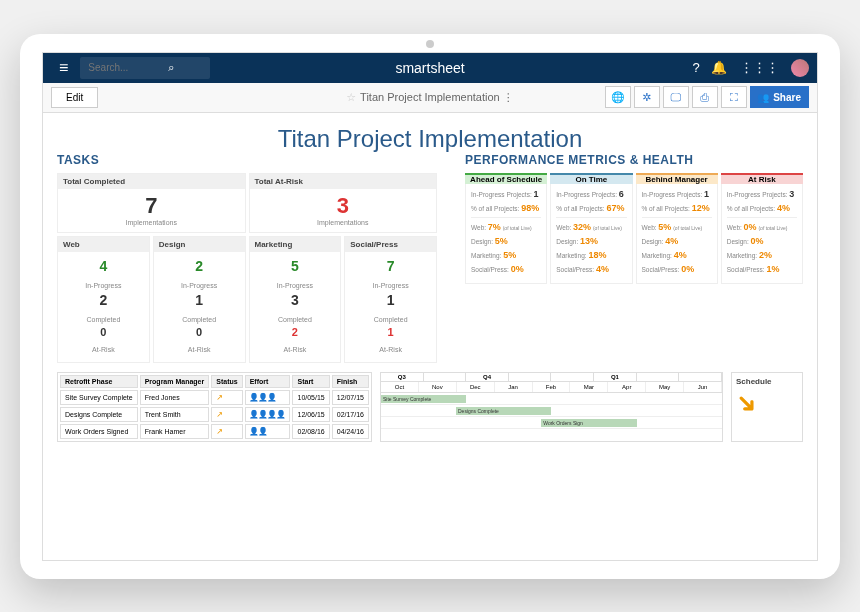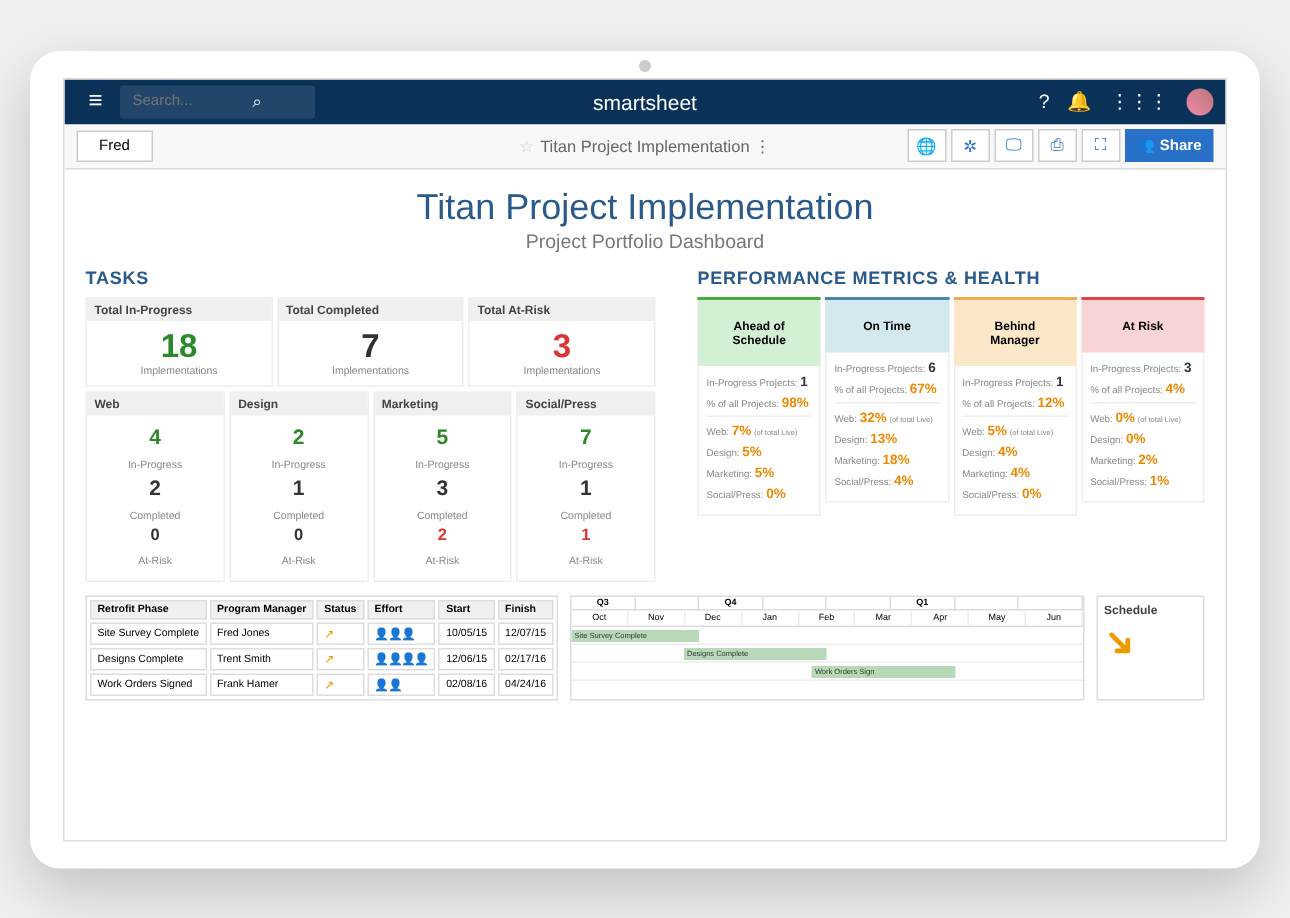--- a/index.html
+++ b/index.html
@@ -37,21 +37,21 @@
 .big-num { font-size: 22px; font-weight: bold; line-height: 1; }
 .green-dot { width: 28px; height: 28px; background: #3a3; border-radius: 50%; margin: 2px auto; }
 .small-label { font-size: 7px; color: #888; margin-top: 2px; }
 .mini-row { font-size: 7px; color: #888; }
 .mini-num { font-size: 14px; font-weight: bold; display: block; }
 .c-green { color: #2a8a2a; }
 .c-dark { color: #333; }
 .c-red { color: #d33; }
 .health-row { display: flex; gap: 3px; }
 .health-card { flex: 1; font-size: 7px; }
-.health-head { font-size: 8px; font-weight: bold; padding: 13px; text-align: center; border-top: 2px solid; }
+.health-head { font-size: 8px; font-weight: bold; padding: 0; text-align: center; border-top: 2px solid; }
 .h-green { border-color: #4a4; background: #d4f0d4; }
 .h-blue { border-color: #48a; background: #d4e8f0; }
 .h-yellow { border-color: #ea5; background: #fce8c8; }
 .h-red { border-color: #d44; background: #f8d4d4; }
 .health-body { border: 1px solid #eee; border-top: none; padding: 5px; }
 .health-body div { margin-bottom: 4px; color: #888; font-size: 6.5px; }
 .health-body b { color: #e80; font-size: 9px; }
 .divider { height: 1px; background: #eee; margin: 4px 0; }
 .gantt-section { margin-top: 6px; display: flex; gap: 8px; }
 .gantt-table { border: 1px solid #ddd; font-size: 7px; }
@@ -84,45 +84,37 @@
       </div>
       <span class="brand">smartsheet</span>
       <div class="topbar-right">
         <span>?</span>
         <span>🔔</span>
         <span>⋮⋮⋮</span>
         <div class="avatar"></div>
       </div>
     </div>
     <div class="toolbar">
-      <button class="edit-btn">Fred</button>
+      <button class="edit-btn">Edit</button>
       <span class="sheet-title"><span class="star">☆</span><span>Titan Project Implementation</span> ⋮</span>
       <div class="toolbar-right">
         <div class="tb-btn">🌐</div>
         <div class="tb-btn">✲</div>
         <div class="tb-btn">🖵</div>
         <div class="tb-btn">⎙</div>
         <div class="tb-btn">⛶</div>
         <button class="share-btn">👥 <span>Share</span></button>
       </div>
     </div>
     <div class="content">
       <h1 class="main-title">Titan Project Implementation</h1>
-      <div class="subtitle">Project Portfolio Dashboard</div>
       <div class="dashboard">
         <div class="col-left">
           <div class="section-title">TASKS</div>
           <div class="task-row" id="summary-row">
-              <div class="task-card">
-                <div class="task-head">Total In-Progress</div>
-                <div class="task-body">
-                  <div class="big-num c-green">18</div>
-                  <div class="small-label">Implementations</div>
-                </div>
-              </div>
               <div class="task-card">
                 <div class="task-head">Total Completed</div>
                 <div class="task-body">
                   <div class="big-num c-dark">7</div>
                   <div class="small-label">Implementations</div>
                 </div>
               </div>
               <div class="task-card">
                 <div class="task-head">Total At-Risk</div>
                 <div class="task-body">

